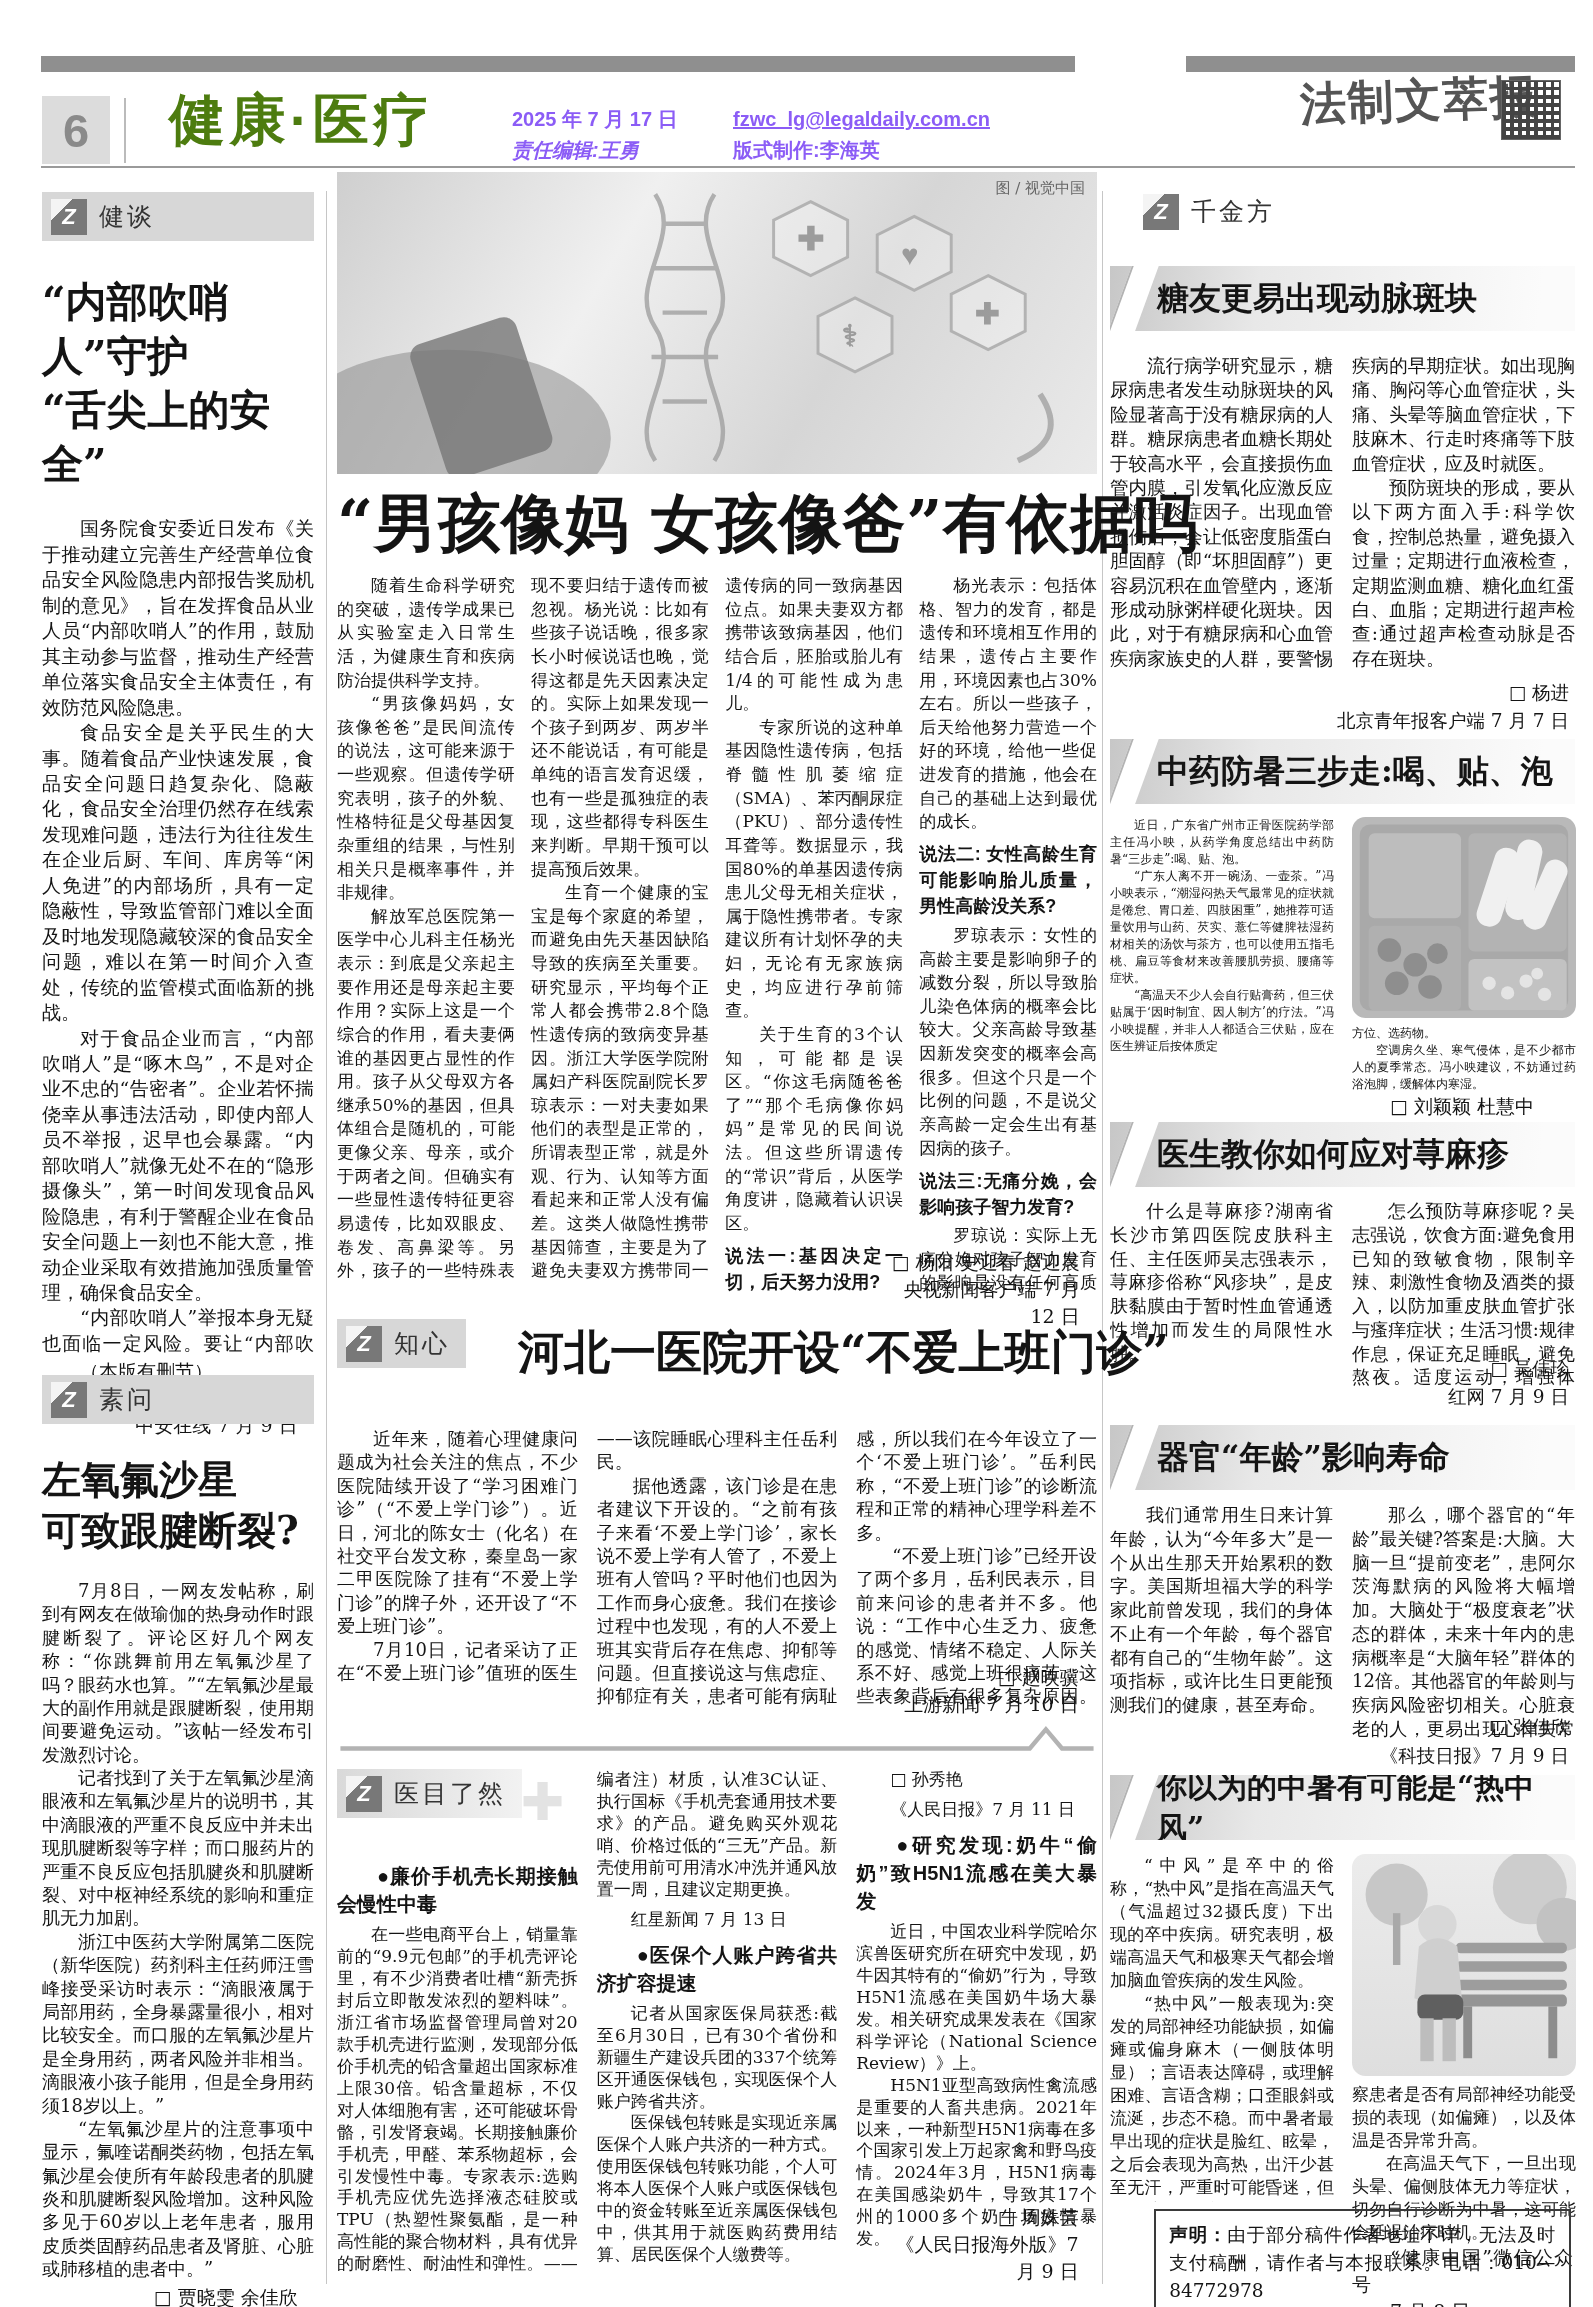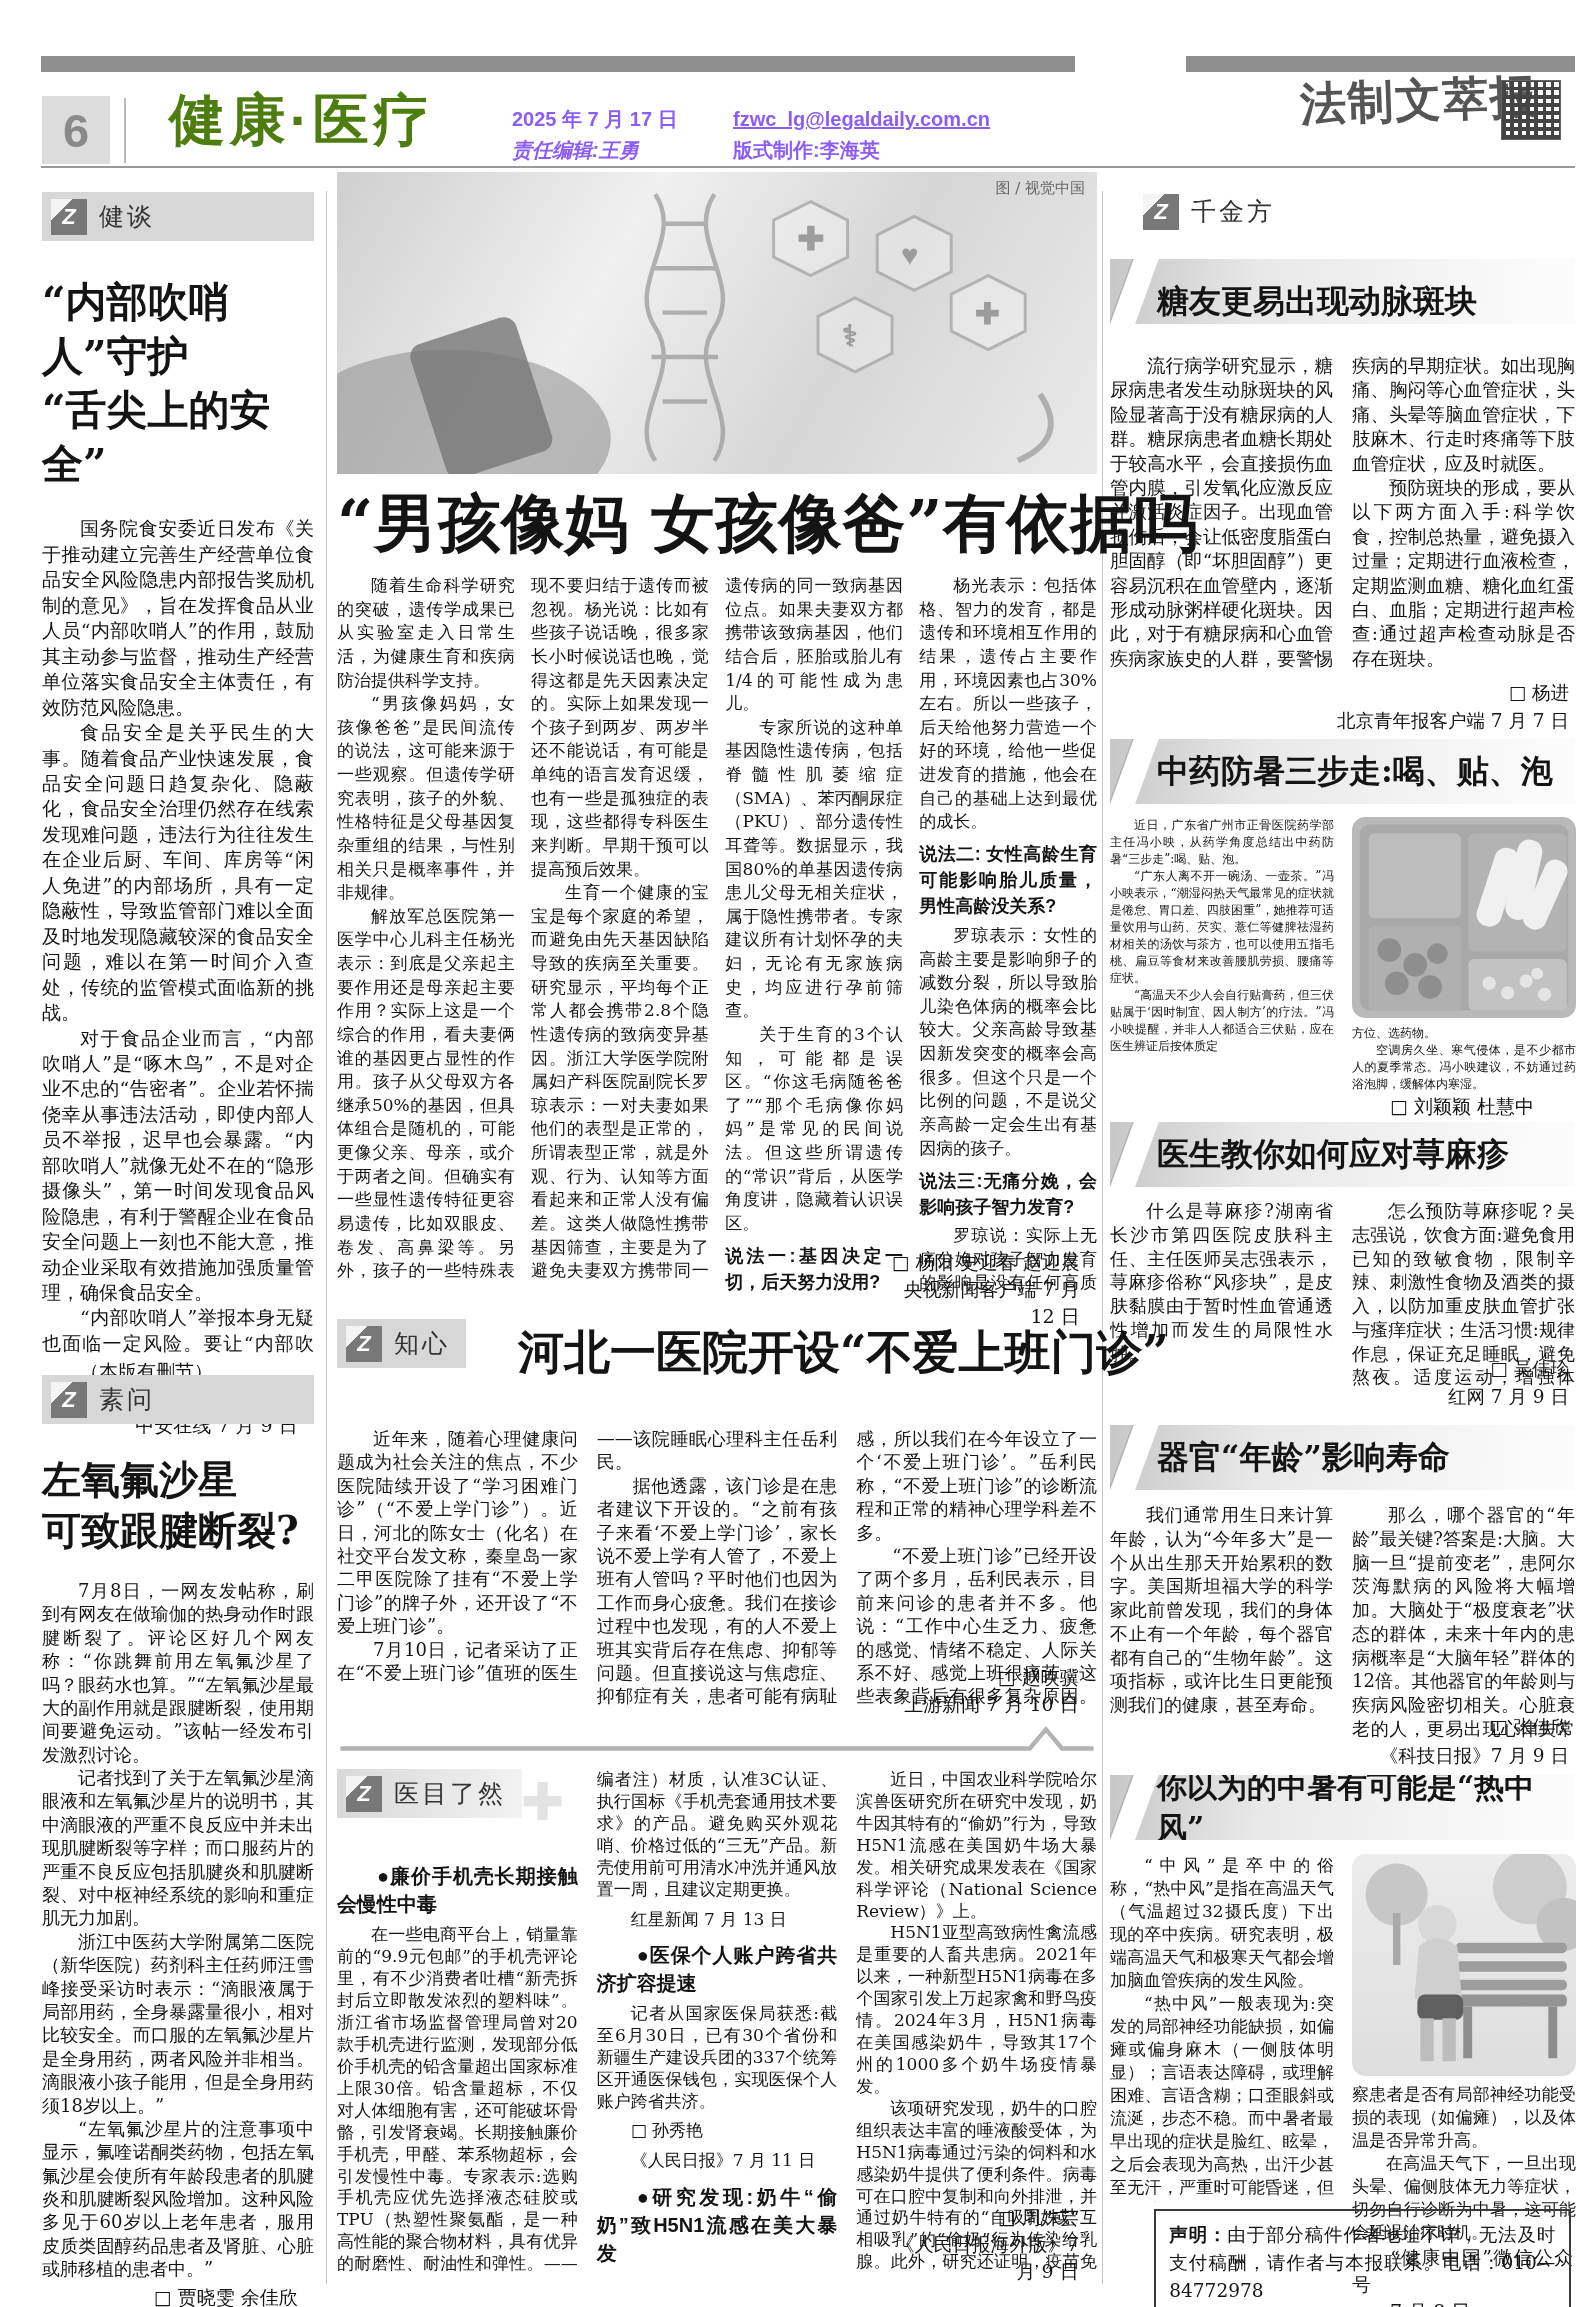--- a/index.html
+++ b/index.html
@@ -231,41 +231,42 @@
           </div>
         <span class="lbl">医目了然</span>
       </div>
       <div class="wm">✚</div>
     </div>
     <p class="yimu-head">●廉价手机壳长期接触会慢性中毒</p>
     <p>在一些电商平台上，销量靠前的“9.9元包邮”的手机壳评论里，有不少消费者吐槽“新壳拆封后立即散发浓烈的塑料味”。浙江省市场监督管理局曾对20款手机壳进行监测，发现部分低价手机壳的铅含量超出国家标准上限30倍。铅含量超标，不仅对人体细胞有害，还可能破坏骨骼，引发肾衰竭。长期接触廉价手机壳，甲醛、苯系物超标，会引发慢性中毒。专家表示:选购手机壳应优先选择液态硅胶或TPU（热塑性聚氨酯，是一种高性能的聚合物材料，具有优异的耐磨性、耐油性和弹性。——编者注）材质，认准3C认证、执行国标《手机壳套通用技术要求》的产品。避免购买外观花哨、价格过低的“三无”产品。新壳使用前可用清水冲洗并通风放置一周，且建议定期更换。</p>
     <p class="srcline">红星新闻 7 月 13 日</p>
     <p class="yimu-head">●医保个人账户跨省共济扩容提速</p>
     <p>记者从国家医保局获悉:截至6月30日，已有30个省份和新疆生产建设兵团的337个统筹区开通医保钱包，实现医保个人账户跨省共济。</p>
+    <p>医保钱包转账是实现近亲属医保个人账户共济的一种方式。使用医保钱包转账功能，个人可将本人医保个人账户或医保钱包中的资金转账至近亲属医保钱包中，供其用于就医购药费用结算、居民医保个人缴费等。</p>
     <p class="srcline">□ 孙秀艳</p>
     <p class="srcline">《人民日报》7 月 11 日</p>
     <p class="yimu-head">●研究发现:奶牛“偷奶”致H5N1流感在美大暴发</p>
     <p>近日，中国农业科学院哈尔滨兽医研究所在研究中发现，奶牛因其特有的“偷奶”行为，导致H5N1流感在美国奶牛场大暴发。相关研究成果发表在《国家科学评论（National Science Review）》上。</p>
     <p>H5N1亚型高致病性禽流感是重要的人畜共患病。2021年以来，一种新型H5N1病毒在多个国家引发上万起家禽和野鸟疫情。2024年3月，H5N1病毒在美国感染奶牛，导致其17个州的1000多个奶牛场疫情暴发。</p>
     <p>该项研究发现，奶牛的口腔组织表达丰富的唾液酸受体，为H5N1病毒通过污染的饲料和水感染奶牛提供了便利条件。病毒可在口腔中复制和向外排泄，并通过奶牛特有的“自吸乳”或“互相吸乳”的“偷奶”行为传染给乳腺。此外，研究还证明，疫苗免疫可完全保护奶牛不被病毒感染。</p>
   </div>
   <div class="abs" id="yimu-byline">
     <p class="byline">□ 周姝芸</p>
     <p class="byline">《人民日报海外版》7 月 9 日</p>
   </div>
 
   <div class="abs" id="rail">
     <div class="seclabel nobg" style="position:absolute;top:15px;left:33px;">
       <div class="zlogo">
           <span>Z</span>
         </div>
       <span class="lbl">千金方</span>
     </div>
 
-    <div class="rail-head" style="top:87px;align-items:flex-end;">
+    <div class="rail-head" style="top:94px;">
       <span class="t">糖友更易出现动脉斑块</span>
     </div>
     <div class="railbody art cols2" style="top:182px;height:335px;">
       <p>流行病学研究显示，糖尿病患者发生动脉斑块的风险显著高于没有糖尿病的人群。糖尿病患者血糖长期处于较高水平，会直接损伤血管内膜，引发氧化应激反应并激活炎症因子。出现血管损伤后，会让低密度脂蛋白胆固醇（即“坏胆固醇”）更容易沉积在血管壁内，逐渐形成动脉粥样硬化斑块。因此，对于有糖尿病和心血管疾病家族史的人群，要警惕疾病的早期症状。如出现胸痛、胸闷等心血管症状，头痛、头晕等脑血管症状，下肢麻木、行走时疼痛等下肢血管症状，应及时就医。</p>
       <p>预防斑块的形成，要从以下两方面入手:科学饮食，控制总热量，避免摄入过量；定期进行血液检查，定期监测血糖、糖化血红蛋白、血脂；定期进行超声检查:通过超声检查动脉是否存在斑块。</p>
     </div>
     <p class="railbyline" style="top:508px;">□ 杨进</p>
     <p class="railbyline" style="top:536px;">北京青年报客户端 7 月 7 日</p>
 
     <div class="rail-head" style="top:567px;">

